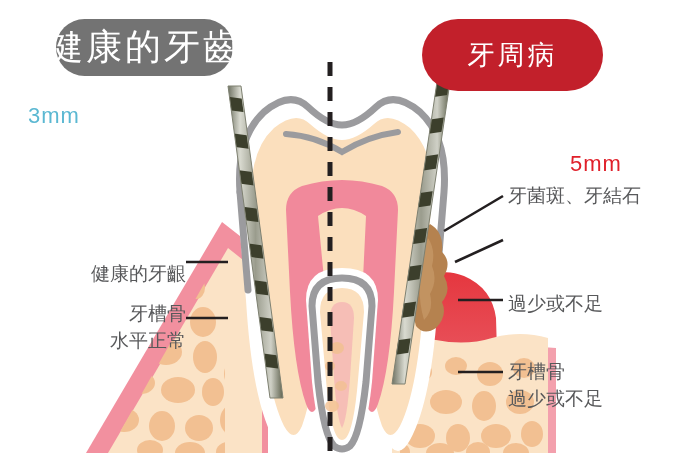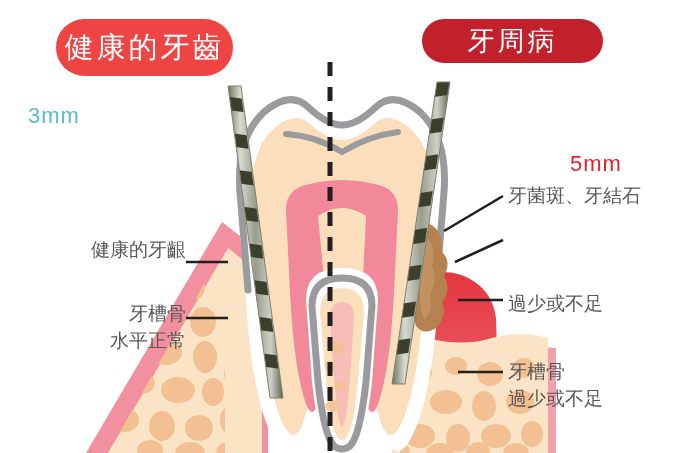--- a/index.html
+++ b/index.html
@@ -28,26 +28,26 @@
     justify-content: center;
     border-radius: 999px;
     color: #ffffff;
     font-family: "Liberation Serif", "DejaVu Serif", serif;
     letter-spacing: 3px;
     white-space: nowrap;
   }
   #badge-healthy {
     left: 56px; top: 19px;
     width: 177px; height: 57px;
-    background: #ef4444;
-    font-size: 29px;
+    background: #737373;
+    font-size: 36px;
   }
   #badge-disease {
     left: 422px; top: 19px;
-    width: 181px; height: 44px;
+    width: 181px; height: 72px;
     background: #c2202b;
     font-size: 27px;
   }
   .depth {
     position: absolute;
     font-size: 22px;
     letter-spacing: 1px;
     white-space: nowrap;
   }
   #depth-left {
@@ -65,21 +65,21 @@
     line-height: 27px;
     color: #58595b;
     white-space: pre-line;
   }
   .callout.right { text-align: left; }
   .callout.left  { text-align: right; }
   #lbl-plaque    { left: 508px; top: 182px; font-family: Liberation Serif, serif; }
   #lbl-pocket    { left: 508px; top: 232px; }
   #lbl-gingivitis{ left: 508px; top: 290px; }
   #lbl-boneloss  { left: 508px; top: 358px; }
-  #lbl-healthy-gum { left: 26px;  top: 236px; width: 160px; }
+  #lbl-healthy-gum { left: 26px;  top: 260px; width: 160px; }
   #lbl-bone-normal { left: 26px;  top: 300px; width: 160px; }
 </style>
 </head>
 <body>
 
 <div id="diagram">
 
   <svg id="art" viewBox="0 0 684 453">
     <defs>
       <linearGradient id="gradInflamed" x1="0" y1="0" x2="0" y2="1">

